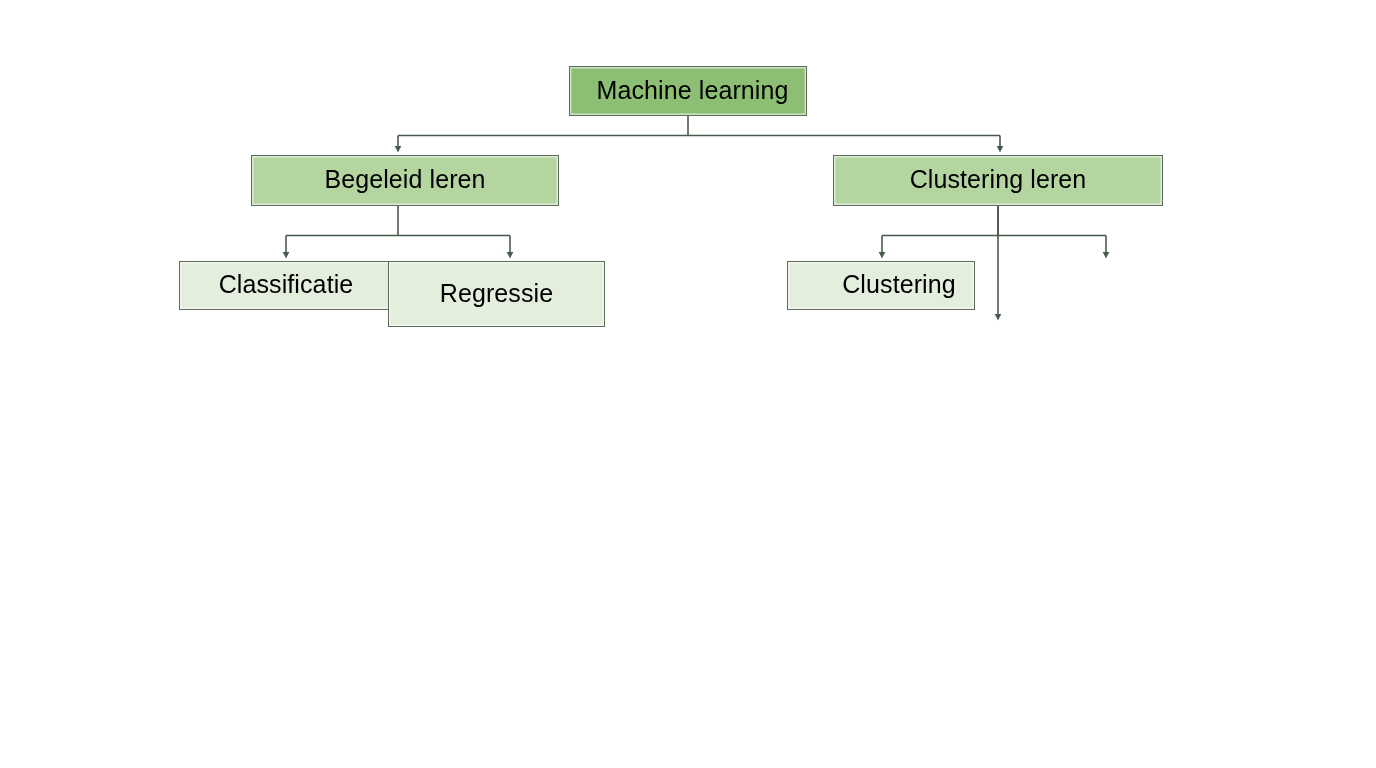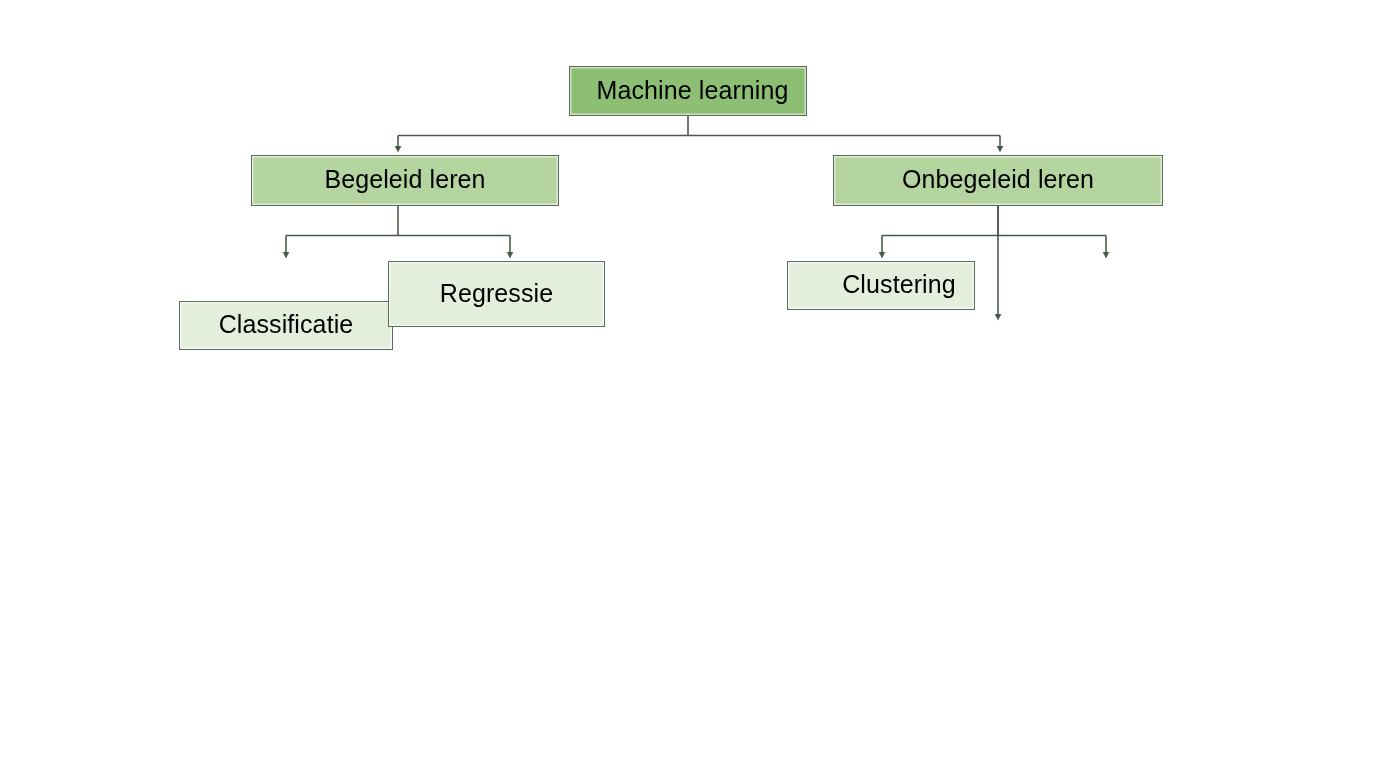--- a/index.html
+++ b/index.html
@@ -103,24 +103,24 @@
 
   <div class="node level-root" style="left:569px; top:66px; width:238px; height:50px;">
     <span class="node-label">Machine learning</span>
   </div>
 
   <div class="node level-branch" style="left:251px; top:155px; width:308px; height:51px;">
     <span class="node-label">Begeleid leren</span>
   </div>
 
   <div class="node level-branch" style="left:833px; top:155px; width:330px; height:51px;">
-    <span class="node-label">Onbegeleid leren</span>
+    <span class="node-label">Clustering leren</span>
   </div>
 
-  <div class="node level-leaf" style="left:179px; top:261px; width:214px; height:49px;margin-top:40px;">
+  <div class="node level-leaf" style="left:179px; top:261px; width:214px; height:49px;">
     <span class="node-label">Classificatie</span>
   </div>
 
   <div class="node level-leaf" style="left:388px; top:261px; width:217px; height:66px;">
     <span class="node-label">Regressie</span>
   </div>
 
   <div class="node level-leaf" style="left:787px; top:261px; width:188px; height:49px;padding-left:36px;">
     <span class="node-label">Clustering</span>
   </div>

